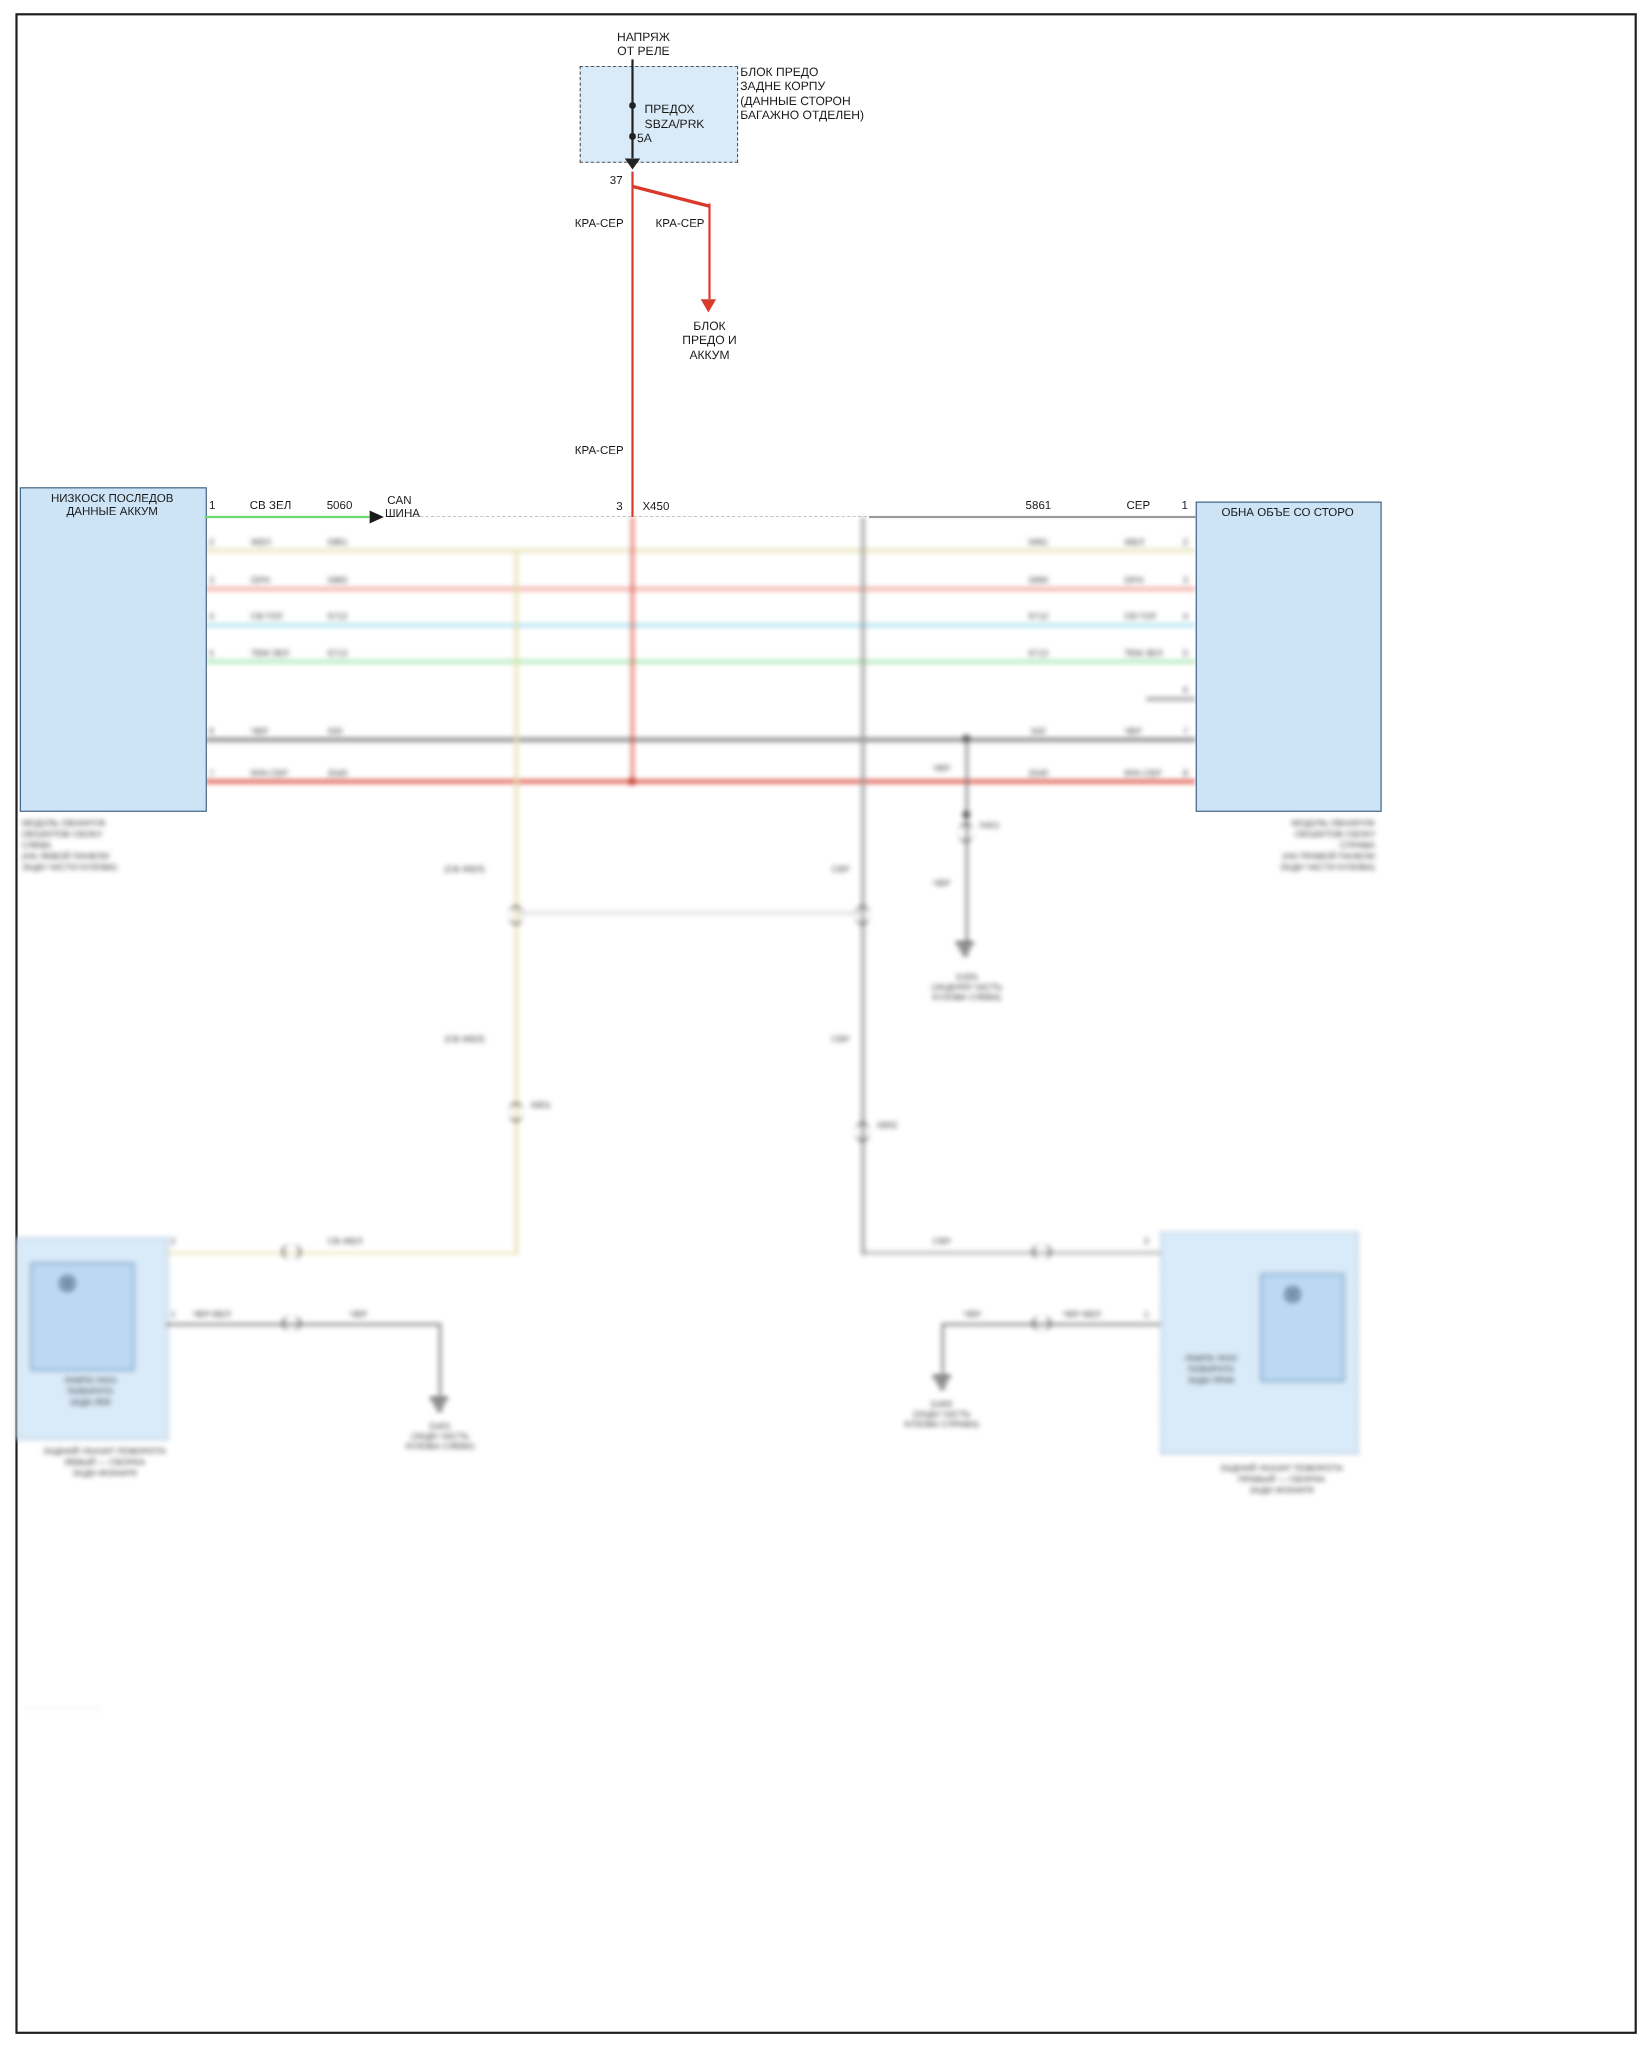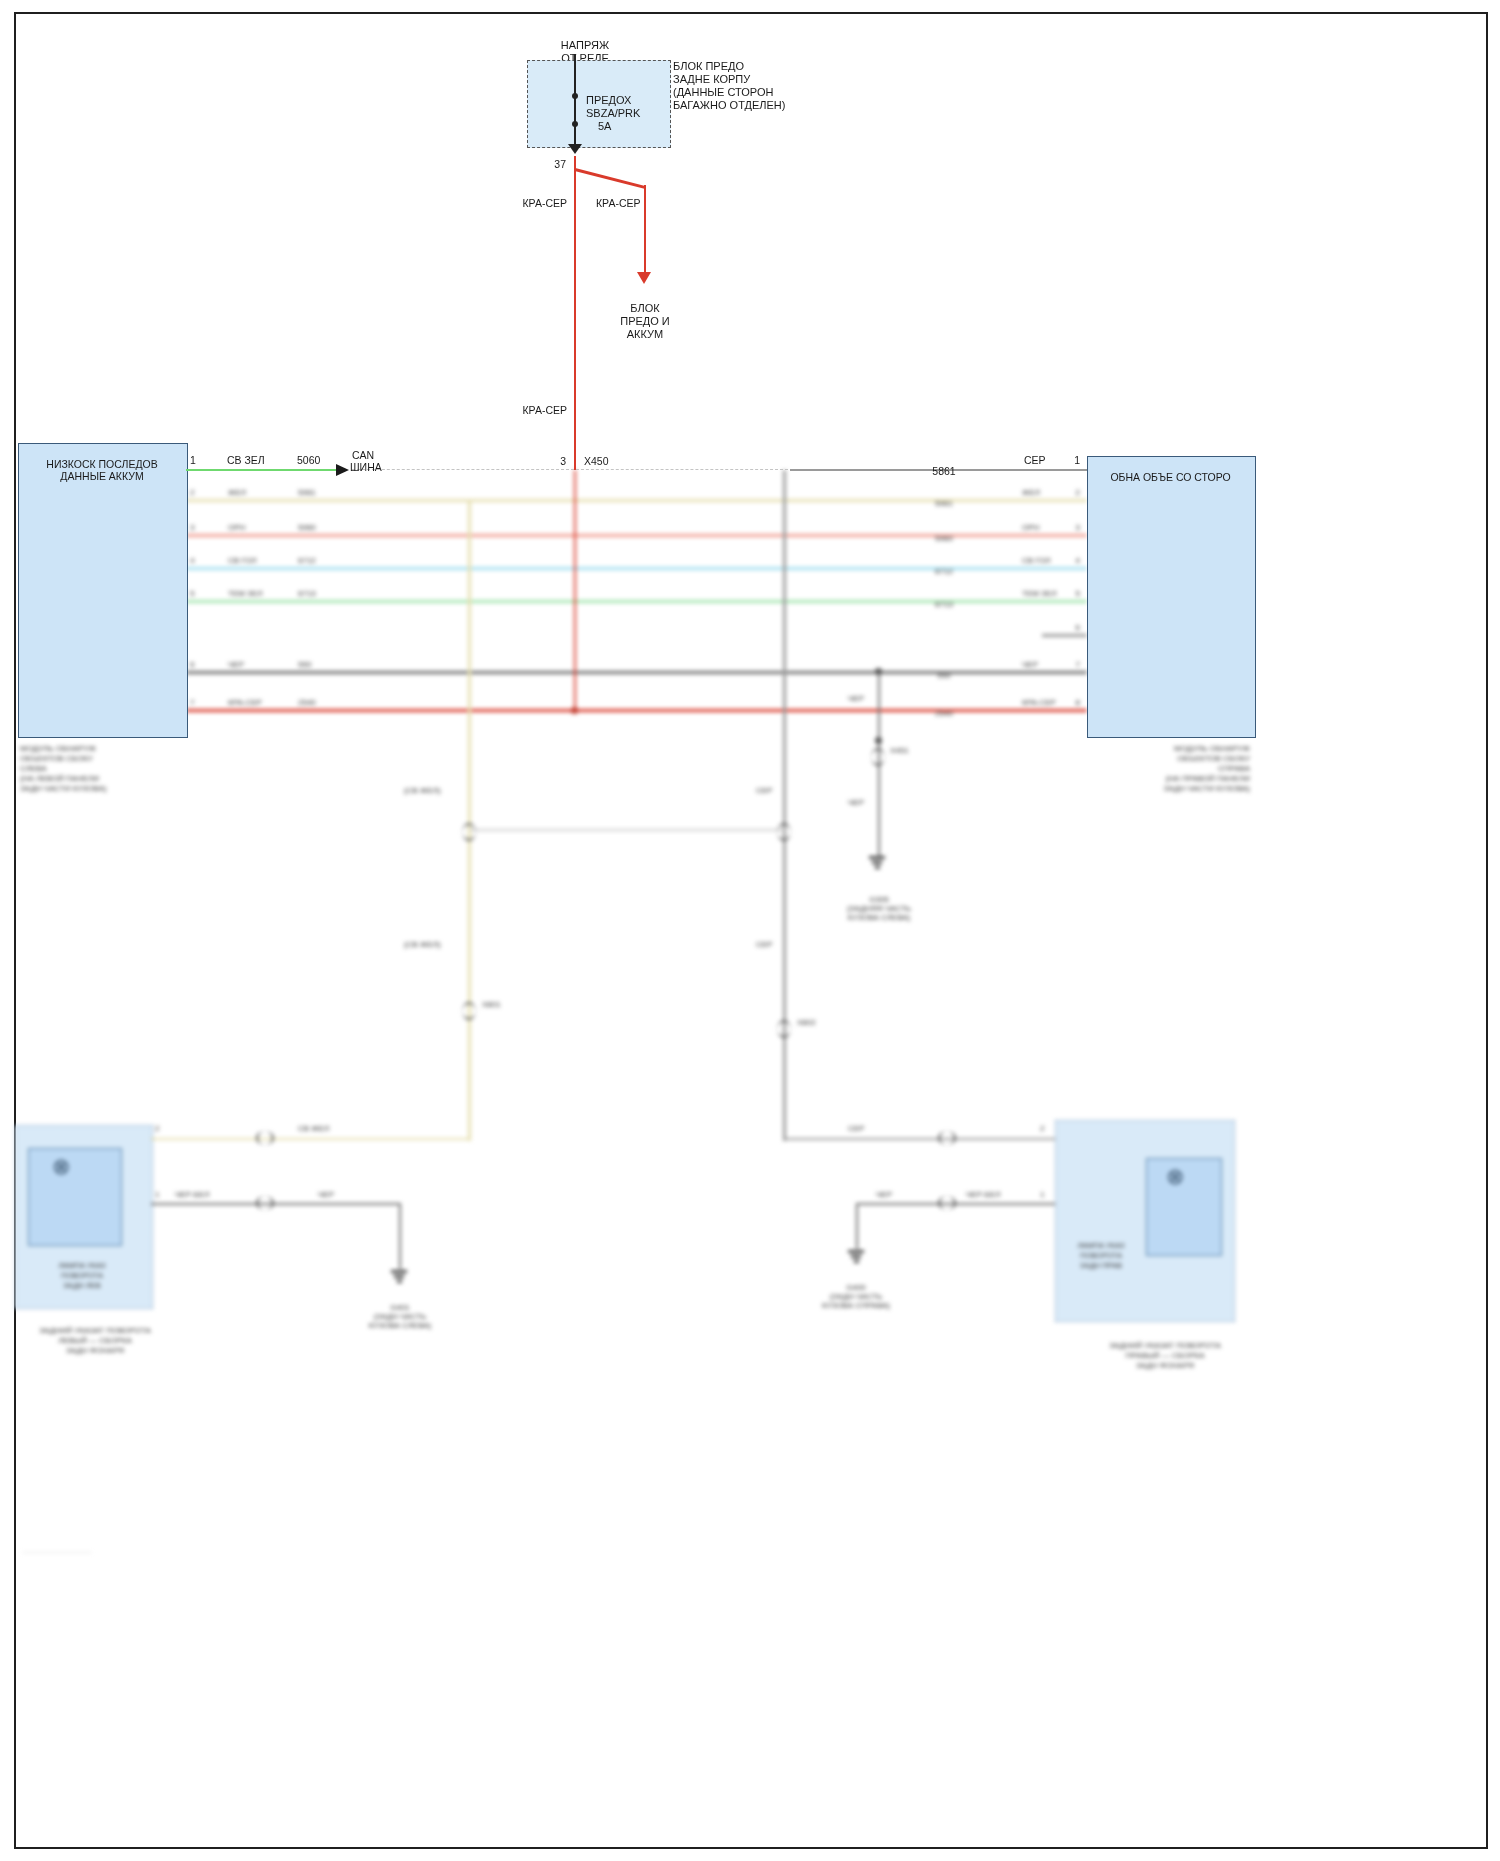--- a/index.html
+++ b/index.html
@@ -1,20 +1,20 @@
 <!DOCTYPE html>
 <html style="--wire-red: #d93a2b; --wire-green: #6fd96f; --wire-gray: #9a9a9a; --wire-beige: #e6dfb0; --wire-pale-yellow: #e7e0b4; --wire-salmon: #f0a094; --wire-cyan: #a4dff0; --wire-lt-green: #a5e5b0; --wire-dark: #6f6f6f; --module-fill: #cde4f7; --fuse-fill: #d9ebf8; --inner-fill: #bcd9f4; --dash-border: #8aa8c8;"><head>
 <meta charset="utf-8">
 <style>
   html,body{margin:0;padding:0;background:#fff;}
   #page{position:relative;width:1500px;height:1861px;background:#ffffff;overflow:hidden;
         font-family:"Liberation Sans",sans-serif;}
   #frame{position:absolute;left:14px;top:12px;right:12px;bottom:12px;border:2px solid #1f1f1f;}
   .t{position:absolute;color:#1a1a1a;white-space:nowrap;}
-  .c{text-align:center;margin-top:11px;} .r{text-align:right;}
+  .c{text-align:center;} .r{text-align:right;}
   .f11{font-size:11px;line-height:13px;}
   .f10{font-size:10.5px;line-height:12px;}
   .f8{font-size:8px;line-height:9.5px;color:#333;}
   .f7{font-size:7.5px;line-height:9px;color:#333;}
   .wh{position:absolute;height:2.5px;}
   .wv{position:absolute;width:2.5px;}
   .dot{position:absolute;width:7px;height:7px;border-radius:50%;}
   .box{position:absolute;border:1px solid #3a5a7a;background:var(--module-fill);}
   .chv{position:absolute;width:14px;height:14px;border-top:2px solid #555;border-bottom:2px solid #555;border-radius:50%;}
   .chh{position:absolute;width:14px;height:14px;border-left:2px solid #555;border-right:2px solid #555;border-radius:50%;}
@@ -216,21 +216,21 @@
     <div class="t f11 c" style="left:520px;top:28px;width:130px">НАПРЯЖ</div>
     <div class="t f11 c" style="left:520px;top:41px;width:130px">ОТ РЕЛЕ</div>
     <div class="wv" style="left:573.5px;top:54px;height:8px;background:#222"></div>
 
     <div class="dashbox" style="left:527px;top:60px;width:142px;height:86px;background:var(--fuse-fill);border-color:#555"></div>
     <div class="wv" style="left:573.5px;top:60px;height:84px;background:#222"></div>
     <div class="fdot" style="left:571.5px;top:93px"></div>
     <div class="fdot" style="left:571.5px;top:121px"></div>
     <div class="t f11" style="left:586px;top:94px">ПРЕДОХ</div>
     <div class="t f11" style="left:586px;top:107px">SBZA/PRK</div>
-    <div class="t f11" style="left:598px;top:120px">5A</div>
+    <div class="t f11" style="left:579px;top:120px">5A</div>
     <div class="t f11" style="left:673px;top:60px">БЛОК ПРЕДО</div>
     <div class="t f11" style="left:673px;top:73px">ЗАДНЕ КОРПУ</div>
     <div class="t f11" style="left:673px;top:86px">(ДАННЫЕ СТОРОН</div>
     <div class="t f11" style="left:673px;top:99px">БАГАЖНО ОТДЕЛЕН)</div>
     <div class="tri-down-blk" style="left:568px;top:144px"></div>
     <div class="t f10 r" style="left:544px;top:158px;width:22px">37</div>
 
     <div class="wv" style="left:573.5px;top:156px;height:314px;background:var(--wire-red)"></div>
     <div class="wh" style="left:575px;top:168px;width:72px;background:var(--wire-red);transform:rotate(14.4deg);transform-origin:0 50%"></div>
     <div class="wv" style="left:643.5px;top:185px;height:87px;background:var(--wire-red)"></div>

